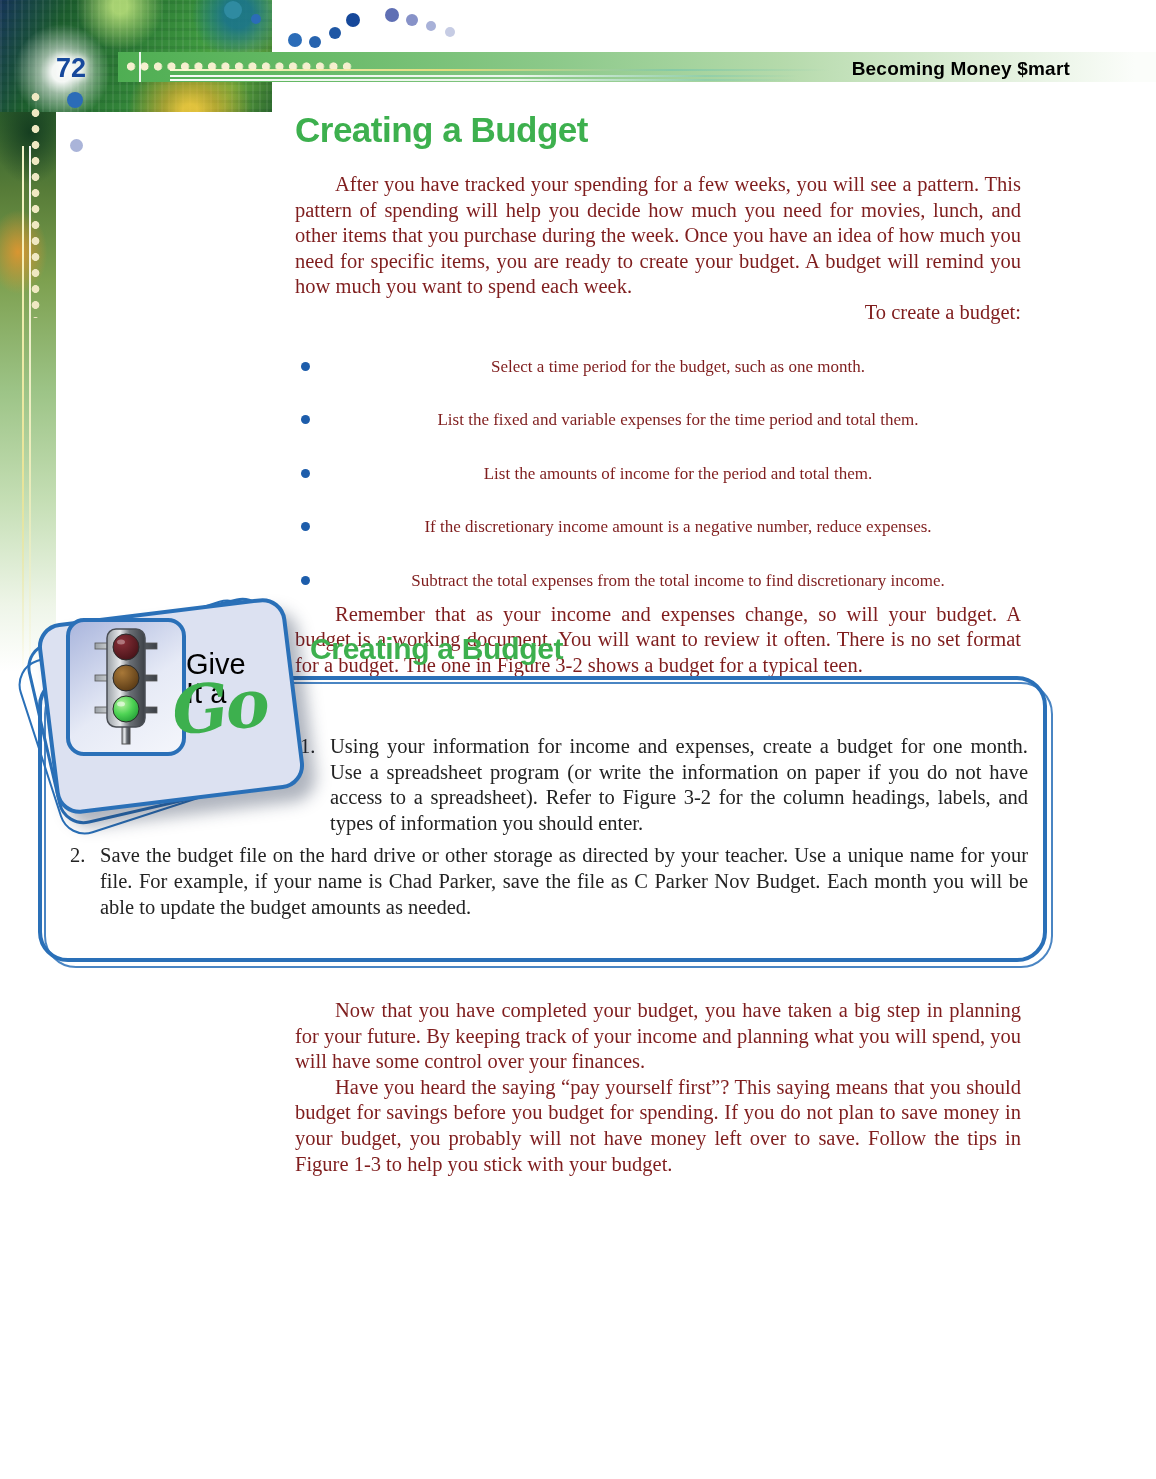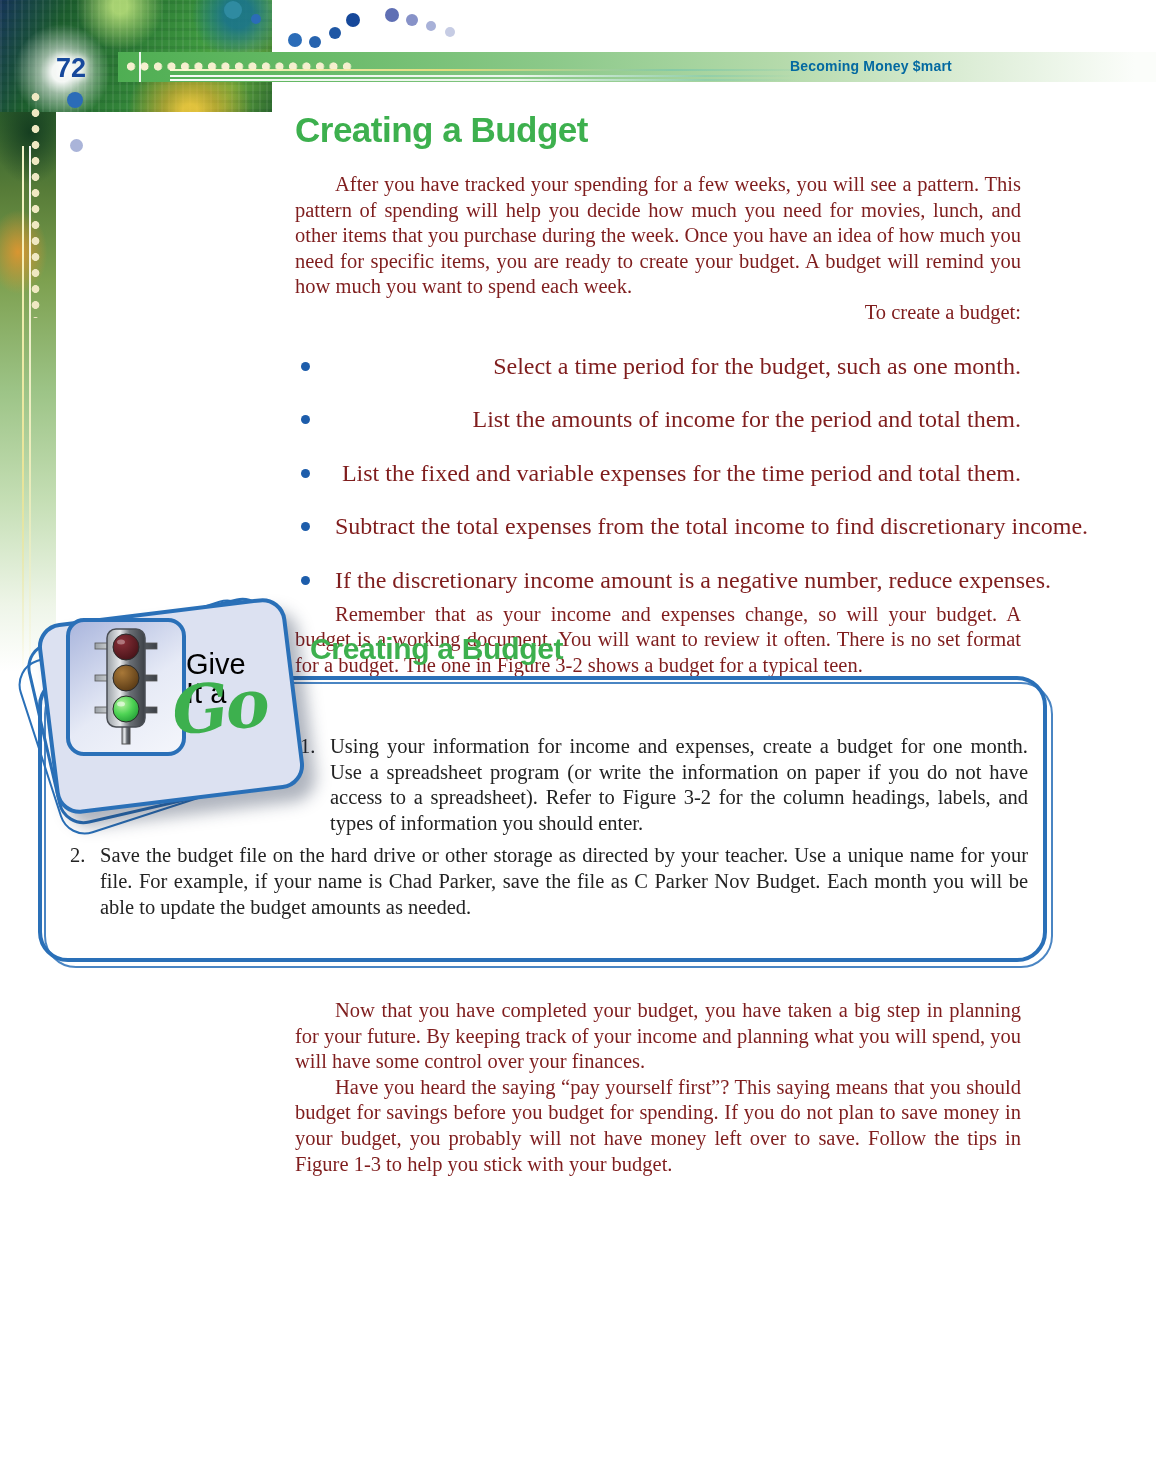--- a/index.html
+++ b/index.html
@@ -41,33 +41,33 @@
   .band-line{position:absolute;height:2px;left:52px;}
   .band-line.y{top:17px;width:660px;
     background:linear-gradient(to right,rgba(255,252,215,.95),rgba(238,222,125,.9) 42%,rgba(110,195,175,.55) 76%,rgba(110,195,175,0));}
   .band-line.w1{top:23px;width:630px;
     background:linear-gradient(to right,rgba(255,255,255,.95),rgba(255,255,255,.85) 55%,rgba(120,200,180,.45) 85%,rgba(120,200,180,0));}
   .band-line.w2{top:27px;width:630px;
     background:linear-gradient(to right,rgba(255,255,255,.95),rgba(255,255,255,.85) 55%,rgba(120,200,180,.45) 85%,rgba(120,200,180,0));}
 
   .page-num{position:absolute;left:56px;top:53px;font-size:27px;font-weight:bold;color:#17499c;
     text-shadow:0 0 6px #fff,0 0 10px #fff,0 0 14px #fff;}
-  .header-title{position:absolute;left:790px;top:58px;width:280px;text-align:left;
-    font-size:14px;font-weight:bold;color:#0369a1;letter-spacing:.2px;}
+  .header-title{position:absolute;left:790px;top:58px;width:280px;text-align:right;
+    font-size:19px;font-weight:bold;color:#000000;letter-spacing:.2px;}
 
   .adot{position:absolute;border-radius:50%;display:block;}
 
   
   .h1{position:absolute;left:295px;top:110px;font-size:35px;font-weight:bold;color:#3db04e;letter-spacing:-.5px;}
   .col{position:absolute;left:295px;width:726px;font-family:"Liberation Serif","DejaVu Serif",serif;
        font-size:20.5px;line-height:25.6px;color:#7f1d1d;}
   .col p{margin:0;text-align:justify;text-indent:40px;}
   .col .lead{text-indent:40px;text-align:right;}
   .bullets{list-style:none;margin:9px 0 8px 0;padding:0;}
-  .bullets li{position:relative;padding-left:40px;margin-bottom:5.6px;font-size:24px;white-space:nowrap;text-align:right;margin-top:28px;}
+  .bullets li{position:relative;padding-left:40px;margin-bottom:5.6px;font-size:17px;white-space:nowrap;text-align:center;margin-top:28px;}
   .bullets li::before{content:"";position:absolute;left:6px;top:8px;width:9px;height:9px;border-radius:50%;background:#1d5dab;}
 
   
   .h2{position:absolute;left:310px;top:632px;font-size:30px;font-weight:bold;color:#3db04e;letter-spacing:-.3px;z-index:4;}
   .gobox{position:absolute;left:38px;top:676px;width:1001px;height:278px;background:#fff;
     border:4px solid #2a70b8;border-radius:30px;z-index:1;}
   .gobox::after{content:"";position:absolute;inset:-4px;transform:translate(6px,6px);
     border:2px solid rgba(42,112,184,.85);border-radius:32px;pointer-events:none;}
   .go-item{display:flex;font-family:"Liberation Serif","DejaVu Serif",serif;font-size:20.5px;line-height:25.6px;color:#232323;}
   .go-item .num{flex:0 0 30px;}
@@ -129,24 +129,24 @@
   <div class="page-num">72</div>
   <div class="header-title">Becoming Money $mart</div>
 
   <div class="h1">Creating a Budget</div>
 
   <div class="col" style="top:172px;">
     <p>After you have tracked your spending for a few weeks, you will see a pattern. This pattern of spending will help you decide how much you need for movies, lunch, and other items that you purchase during the week. Once you have an idea of how much you need for specific items, you are ready to create your budget. A budget will remind you how much you want to spend each week.</p>
     <div class="lead">To create a budget:</div>
     <ul class="bullets">
       <li>Select a time period for the budget, such as one month.</li>
+      <li>List the fixed and variable expenses for the time period and total them.</li>
       <li>List the amounts of income for the period and total them.</li>
-      <li>List the fixed and variable expenses for the time period and total them.</li>
+      <li>If the discretionary income amount is a negative number, reduce expenses.</li>
       <li>Subtract the total expenses from the total income to find discretionary income.</li>
-      <li>If the discretionary income amount is a negative number, reduce expenses.</li>
     </ul>
     <p>Remember that as your income and expenses change, so will your budget. A budget is a working document. You will want to review it often. There is no set format for a budget. The one in Figure 3-2 shows a budget for a typical teen.</p>
   </div>
 
   <div class="h2">Creating a Budget</div>
 
   <div class="gobox">
     <div class="go-item first">
       <div class="num">1.</div>
       <div class="txt">Using your information for income and expenses, create a budget for one month. Use a spreadsheet program (or write the information on paper if you do not have access to a spreadsheet). Refer to Figure 3-2 for the column headings, labels, and types of information you should enter.</div>

